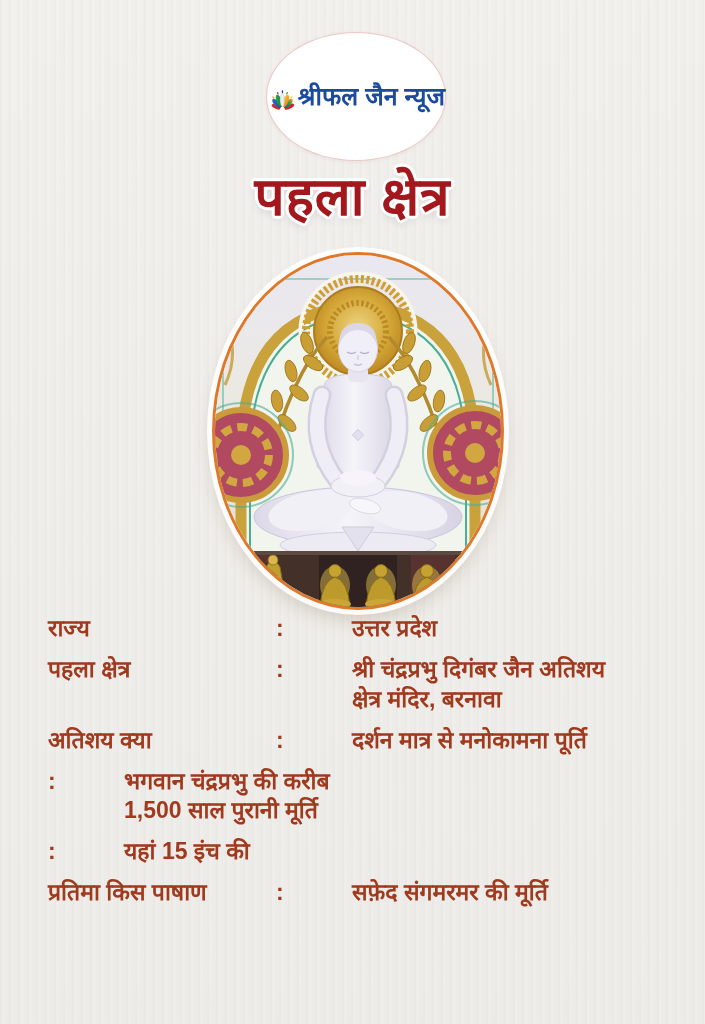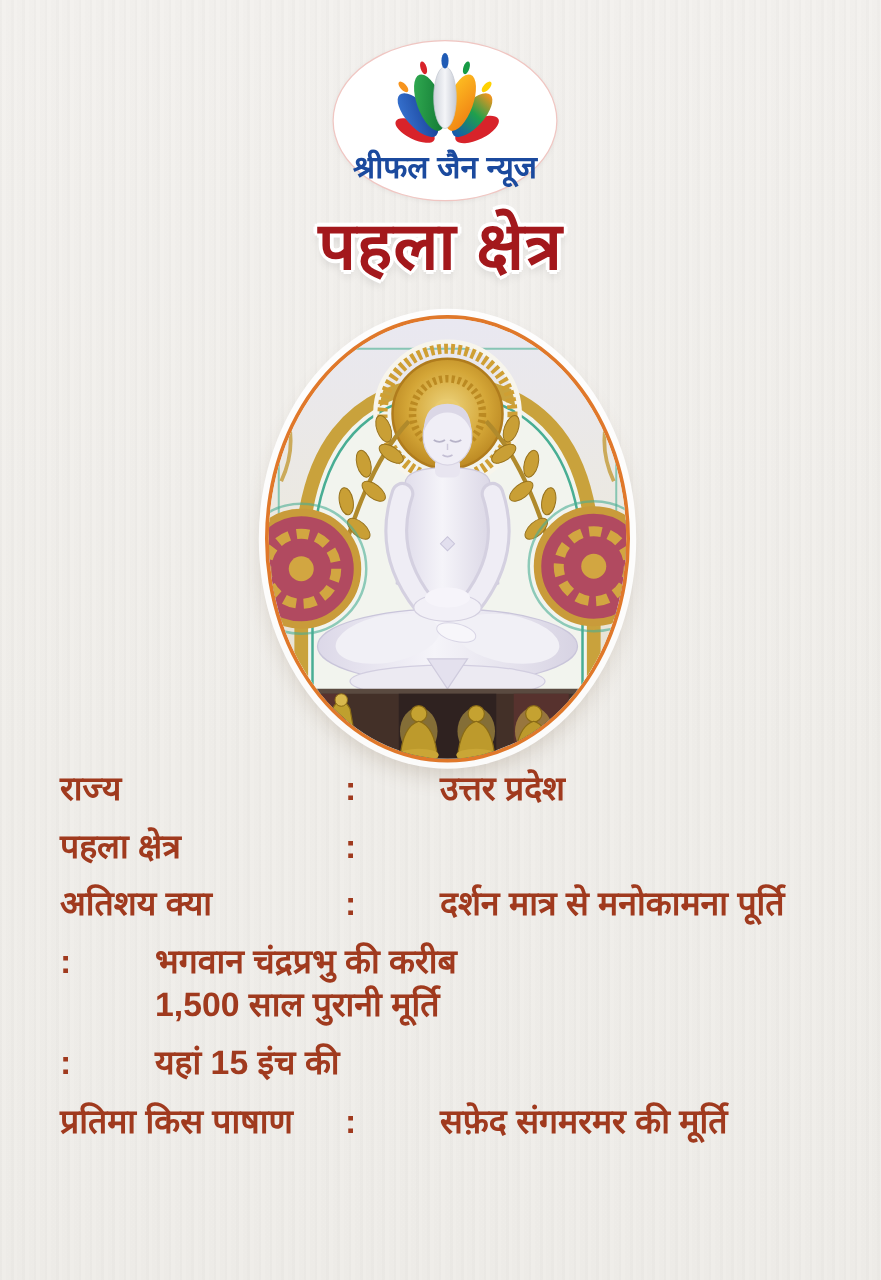--- a/index.html
+++ b/index.html
@@ -18,21 +18,21 @@
   
   .page::before{
     content:""; position:absolute; inset:0; pointer-events:none;
     background:
       repeating-linear-gradient(90deg, rgba(0,0,0,0.018) 0 2px, rgba(255,255,255,0.02) 2px 5px, rgba(0,0,0,0.008) 5px 9px),
       linear-gradient(180deg, #f3f1ee 0%, #f0eeea 60%, #efede9 100%);
   }
   .logo-capsule{
     position:absolute; left:266px; top:32px; width:178px; height:127px;
     background:#ffffff; border:1px solid #f0c6c2; border-radius:50%;
-    display:flex; flex-direction:column; align-items:center; z-index:2;
+    display:flex; flex-direction:row; align-items:center; z-index:2;
     box-shadow:0 1px 4px rgba(0,0,0,0.05);
   }
   .lotus{ width:118px; height:78px; margin-top:7px; }
   .logo-text{
     font-size:25px; font-weight:bold; color:var(--logo-blue);
     margin-top:-3px; white-space:nowrap;
   }
   .title{
     position:absolute; top:158px; left:0; width:100%; margin:0;
     text-align:center; font-size:53px; font-weight:bold; z-index:2;
@@ -46,21 +46,21 @@
   .photo-oval{
     position:absolute; left:212px; top:252px; width:286px; height:352px;
     border-radius:50%; overflow:hidden; z-index:2;
     border:3px solid var(--oval-border);
     box-shadow:0 0 0 5px rgba(255,255,255,0.9), 0 10px 18px rgba(110,80,50,0.22);
     background:#ece8dc;
   }
   .photo-oval svg{ display:block; width:100%; height:100%; }
   .details{
     position:absolute; left:48px; top:614px; width:618px; z-index:2;
-    color:var(--list-color); font-weight:bold; font-size:27px;
+    color:var(--list-color); font-weight:bold; font-size:23px;
   }
   .row{ display:flex; align-items:flex-start; margin-bottom:11px; line-height:1.3; }
   .label{ width:228px; flex:none; white-space:nowrap; }
   .colon{ width:50px; flex:none; }
   .value{ flex:1; white-space:pre-line;margin-left:26px; }
 </style>
 </head>
 <body>
 
 <div class="page">
@@ -254,20 +254,22 @@
   <div class="details" id="details-list">
     <div class="row">
       <div class="label">राज्य</div>
       <div class="colon">:</div>
       <div class="value">उत्तर प्रदेश</div>
     </div>
 
     <div class="row">
       <div class="label">पहला क्षेत्र</div>
       <div class="colon">:</div>
+      <div class="value">श्री चंद्रप्रभु दिगंबर जैन अतिशय
+क्षेत्र मंदिर, बरनावा</div>
     </div>
 
     <div class="row">
       <div class="label">अतिशय क्या</div>
       <div class="colon">:</div>
       <div class="value">दर्शन  मात्र से मनोकामना पूर्ति</div>
     </div>
 
     <div class="row">
       <div class="colon">:</div>

